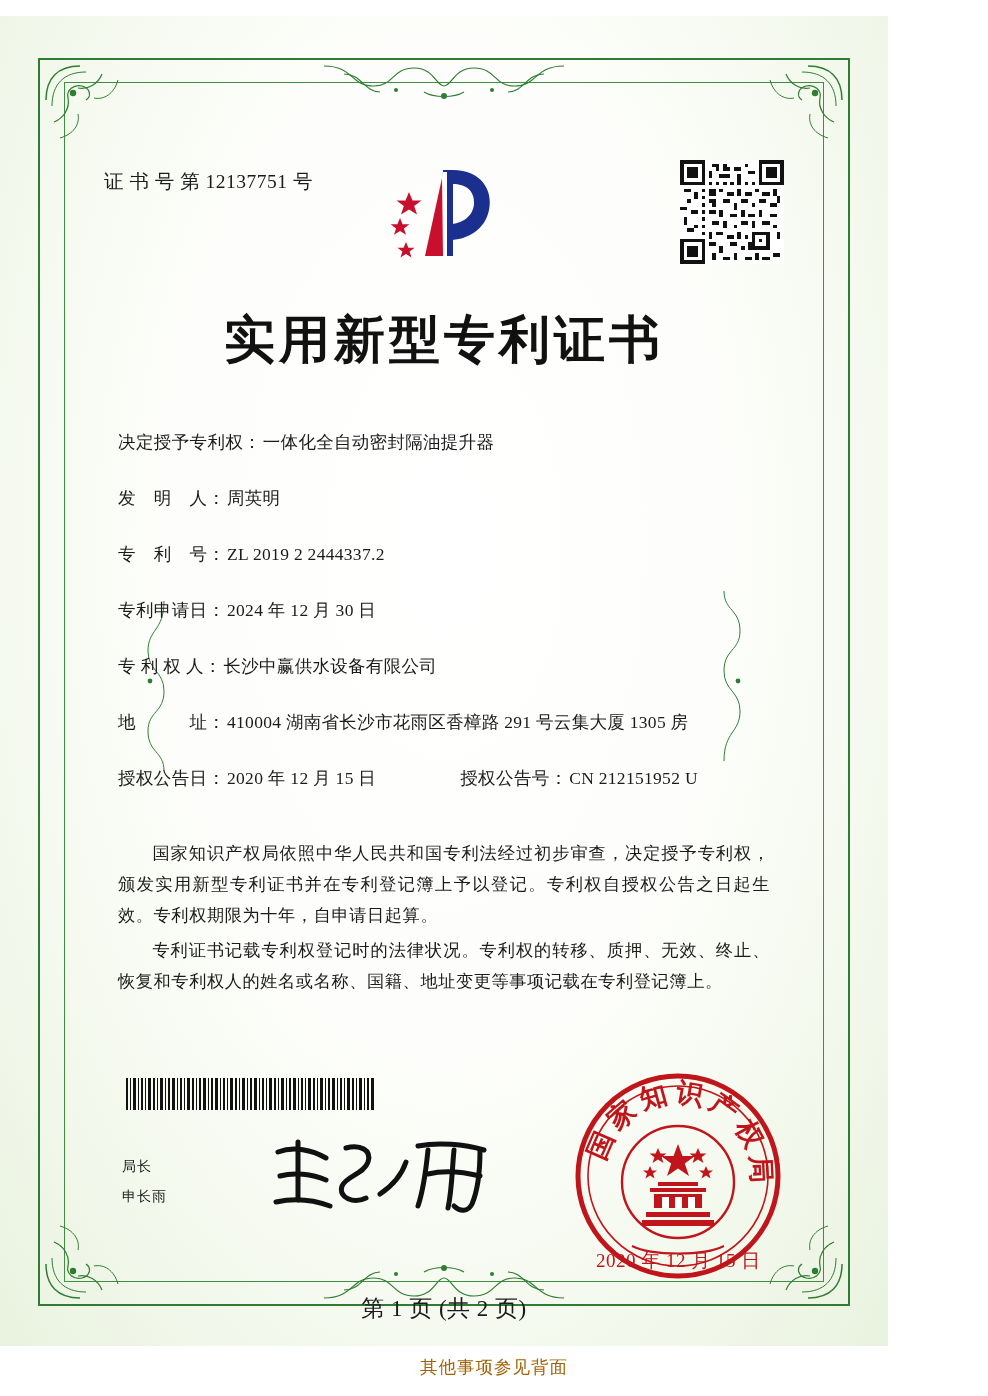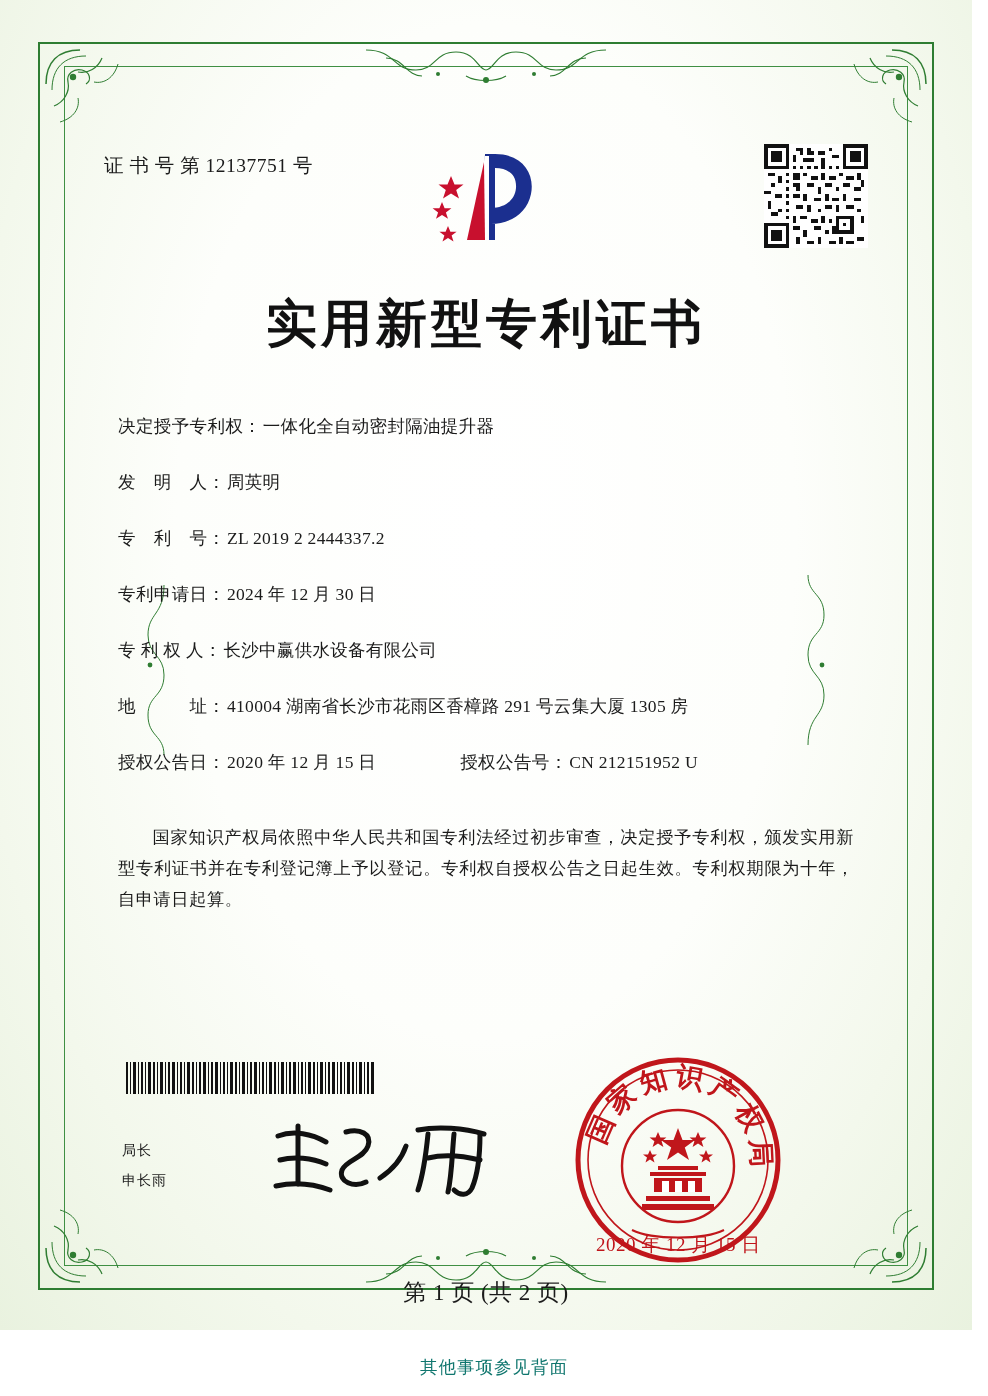--- a/index.html
+++ b/index.html
@@ -13,22 +13,22 @@
     font-family: "Liberation Serif", "DejaVu Serif", serif;
     color: #1b1b1b;
     position: relative;
     overflow: hidden;
   }
 
   
   #certificate {
     position: absolute;
     left: 0;
-    top: 0;
-    width: 972px;
+    top: 16px;
+    width: 888px;
     height: 1330px;
     background:
       radial-gradient(ellipse at 50% 40%, #ffffff 0%, #fdfefb 45%, #f3f8ec 75%, #e9f2df 100%);
   }
 
   
   .border-outer {
     position: absolute;
     left: 38px;
     top: 42px;
@@ -237,21 +237,21 @@
 
   
   .back-note {
     position: absolute;
     left: 0;
     right: 0;
     top: 1355px;
     text-align: center;
     font-size: 17.5px;
     letter-spacing: 1px;
-    color: #0f766e;
+    color: #a16207;
   }
 </style>
 </head>
 <body>
 
 <div id="certificate">
 
   <div class="border-outer"></div>
   <div class="border-inner"></div>
 
@@ -508,20 +508,21 @@
       <span class="field-colon">：</span>
       <span class="field-value">2020 年 12 月 15 日</span>
       <span class="field-label field-label2">授权公告号</span>
       <span class="field-colon">：</span>
       <span class="field-value">CN 212151952 U</span>
     </div>
   </div>
 
   <div class="paras">
     <p>国家知识产权局依照中华人民共和国专利法经过初步审查，决定授予专利权，颁发实用新型专利证书并在专利登记簿上予以登记。专利权自授权公告之日起生效。专利权期限为十年，自申请日起算。</p>
+    <p>专利证书记载专利权登记时的法律状况。专利权的转移、质押、无效、终止、恢复和专利权人的姓名或名称、国籍、地址变更等事项记载在专利登记簿上。</p>
   </div>
 
   <div class="barcode">
     <svg viewBox="0 0 250 32" width="250" height="32" shape-rendering="crispEdges">
       <g fill="#111">
         <rect x="0" y="0" width="2" height="32"></rect>
           <rect x="4" y="0" width="1" height="32"></rect>
         <rect x="7" y="0" width="3" height="32"></rect>
           <rect x="12" y="0" width="1" height="32"></rect>
         <rect x="15" y="0" width="2" height="32"></rect>

